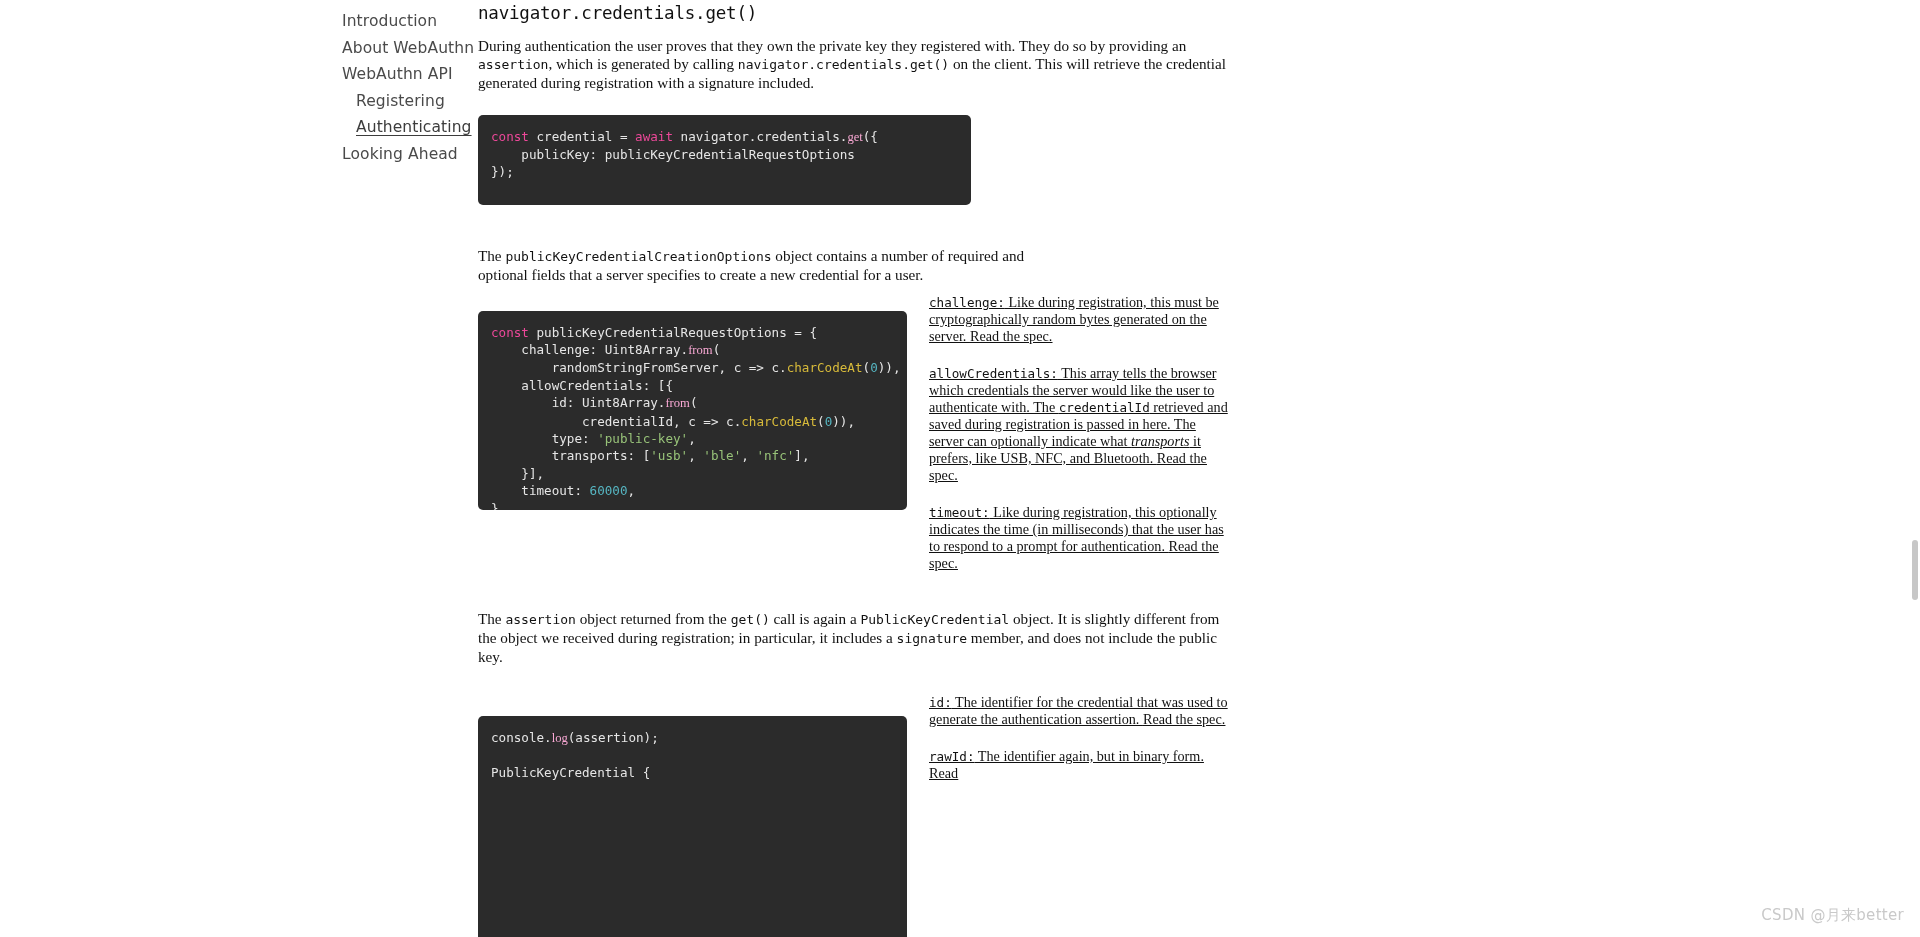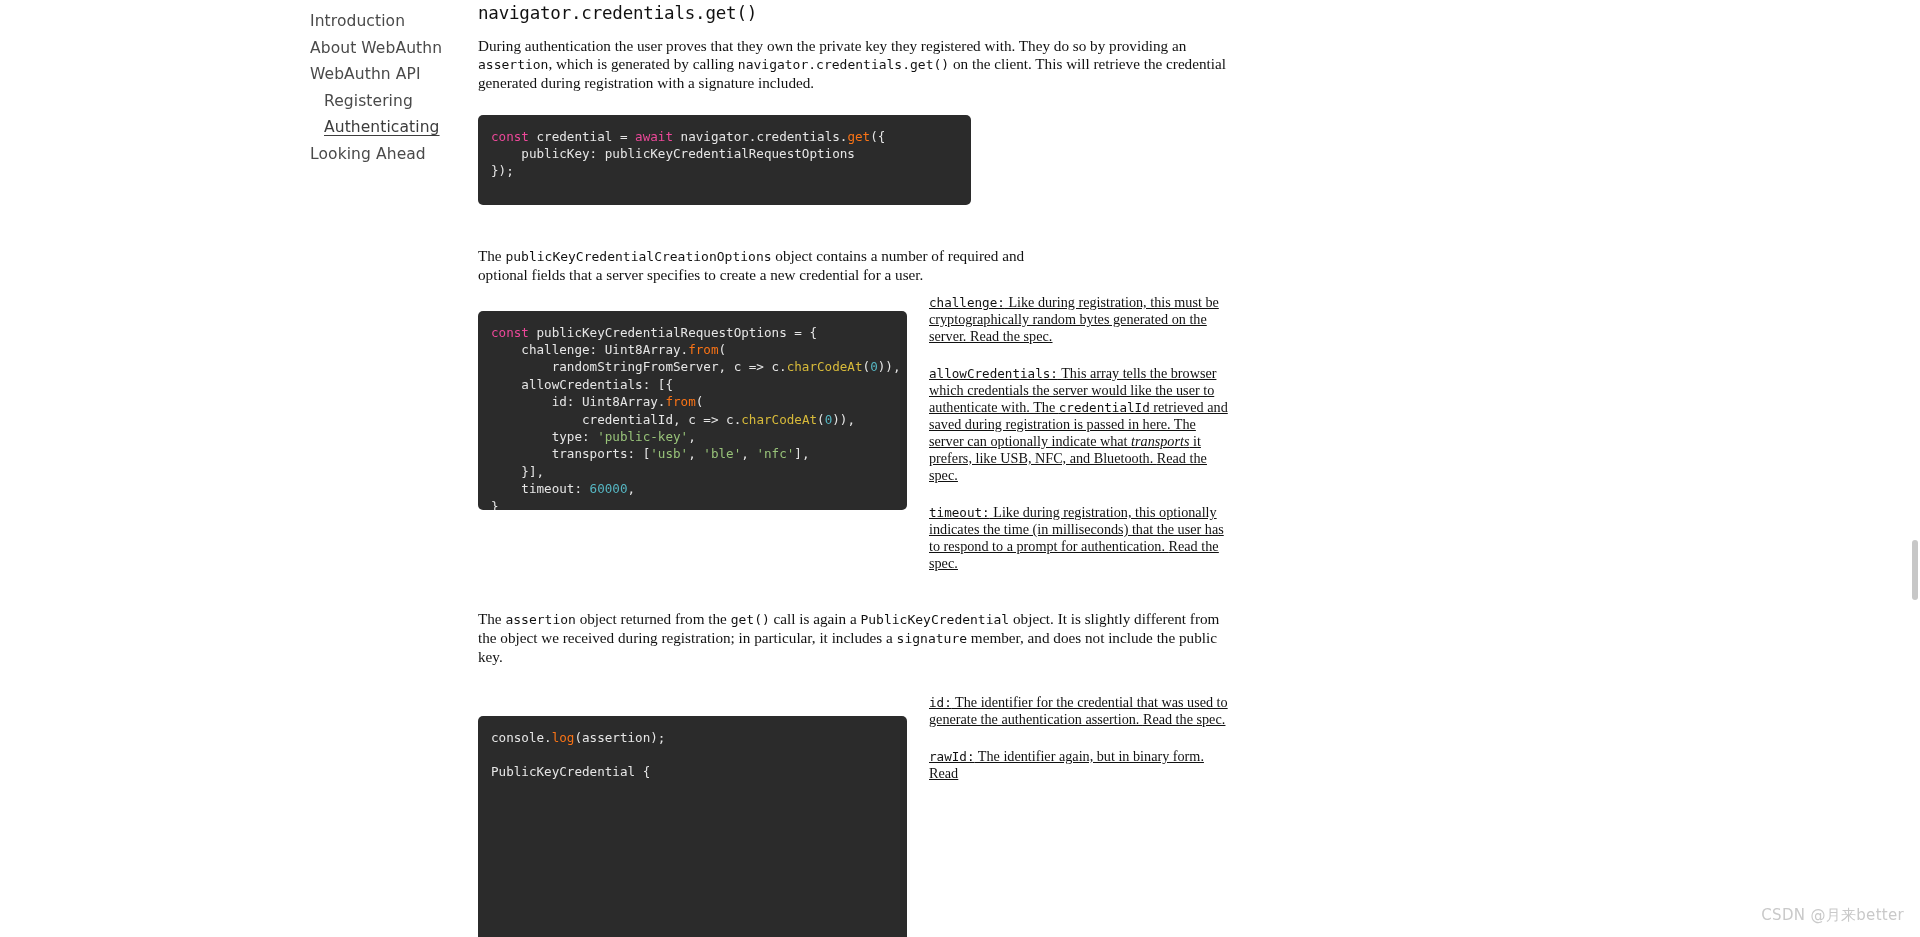--- a/index.html
+++ b/index.html
@@ -33,20 +33,21 @@
   }
   .nav-item {
     color: #4a4a4a;
     font-size: 15.5px;
     line-height: 1;
     padding: 0 0 0 310px;
     margin-bottom: 11px;
     letter-spacing: .1px;
     white-space: nowrap;
     cursor: pointer;
+    margin-left: 32px;
   }
   .nav-item.sub { padding-left: 324px; }
   .nav-item.active {
     text-decoration: underline;
     text-underline-offset: 3px;
     color: #3c3c3c;
   }
 
   
   .content {
@@ -92,21 +93,21 @@
     padding: 13px 14px 14px 13px;
     white-space: pre;
     box-sizing: border-box;
     overflow: hidden;
   }
   .cb1 { position: absolute; left: 478px; top: 102px; width: 493px; height: 90px; }
   .cb2 { position: absolute; left: 478px; top: 298px; width: 429px; height: 199px; }
   .cb3 { position: absolute; left: 478px; top: 703px; width: 429px; height: 234px; }
 
   .k  { color: #ec4899; }   
-  .fn { color: #f97316; }   
+  .fn { color: #f9a8d4; font-family: Liberation Serif, serif; }   
   .fy { color: #d7ba3a; }   
   .s  { color: #98c379; margin-top: 35px; }   
   .n  { color: #56b6c2; }   
 
   
   .annocol {
     position: absolute;
     left: 929px;
     width: 300px;
   }

